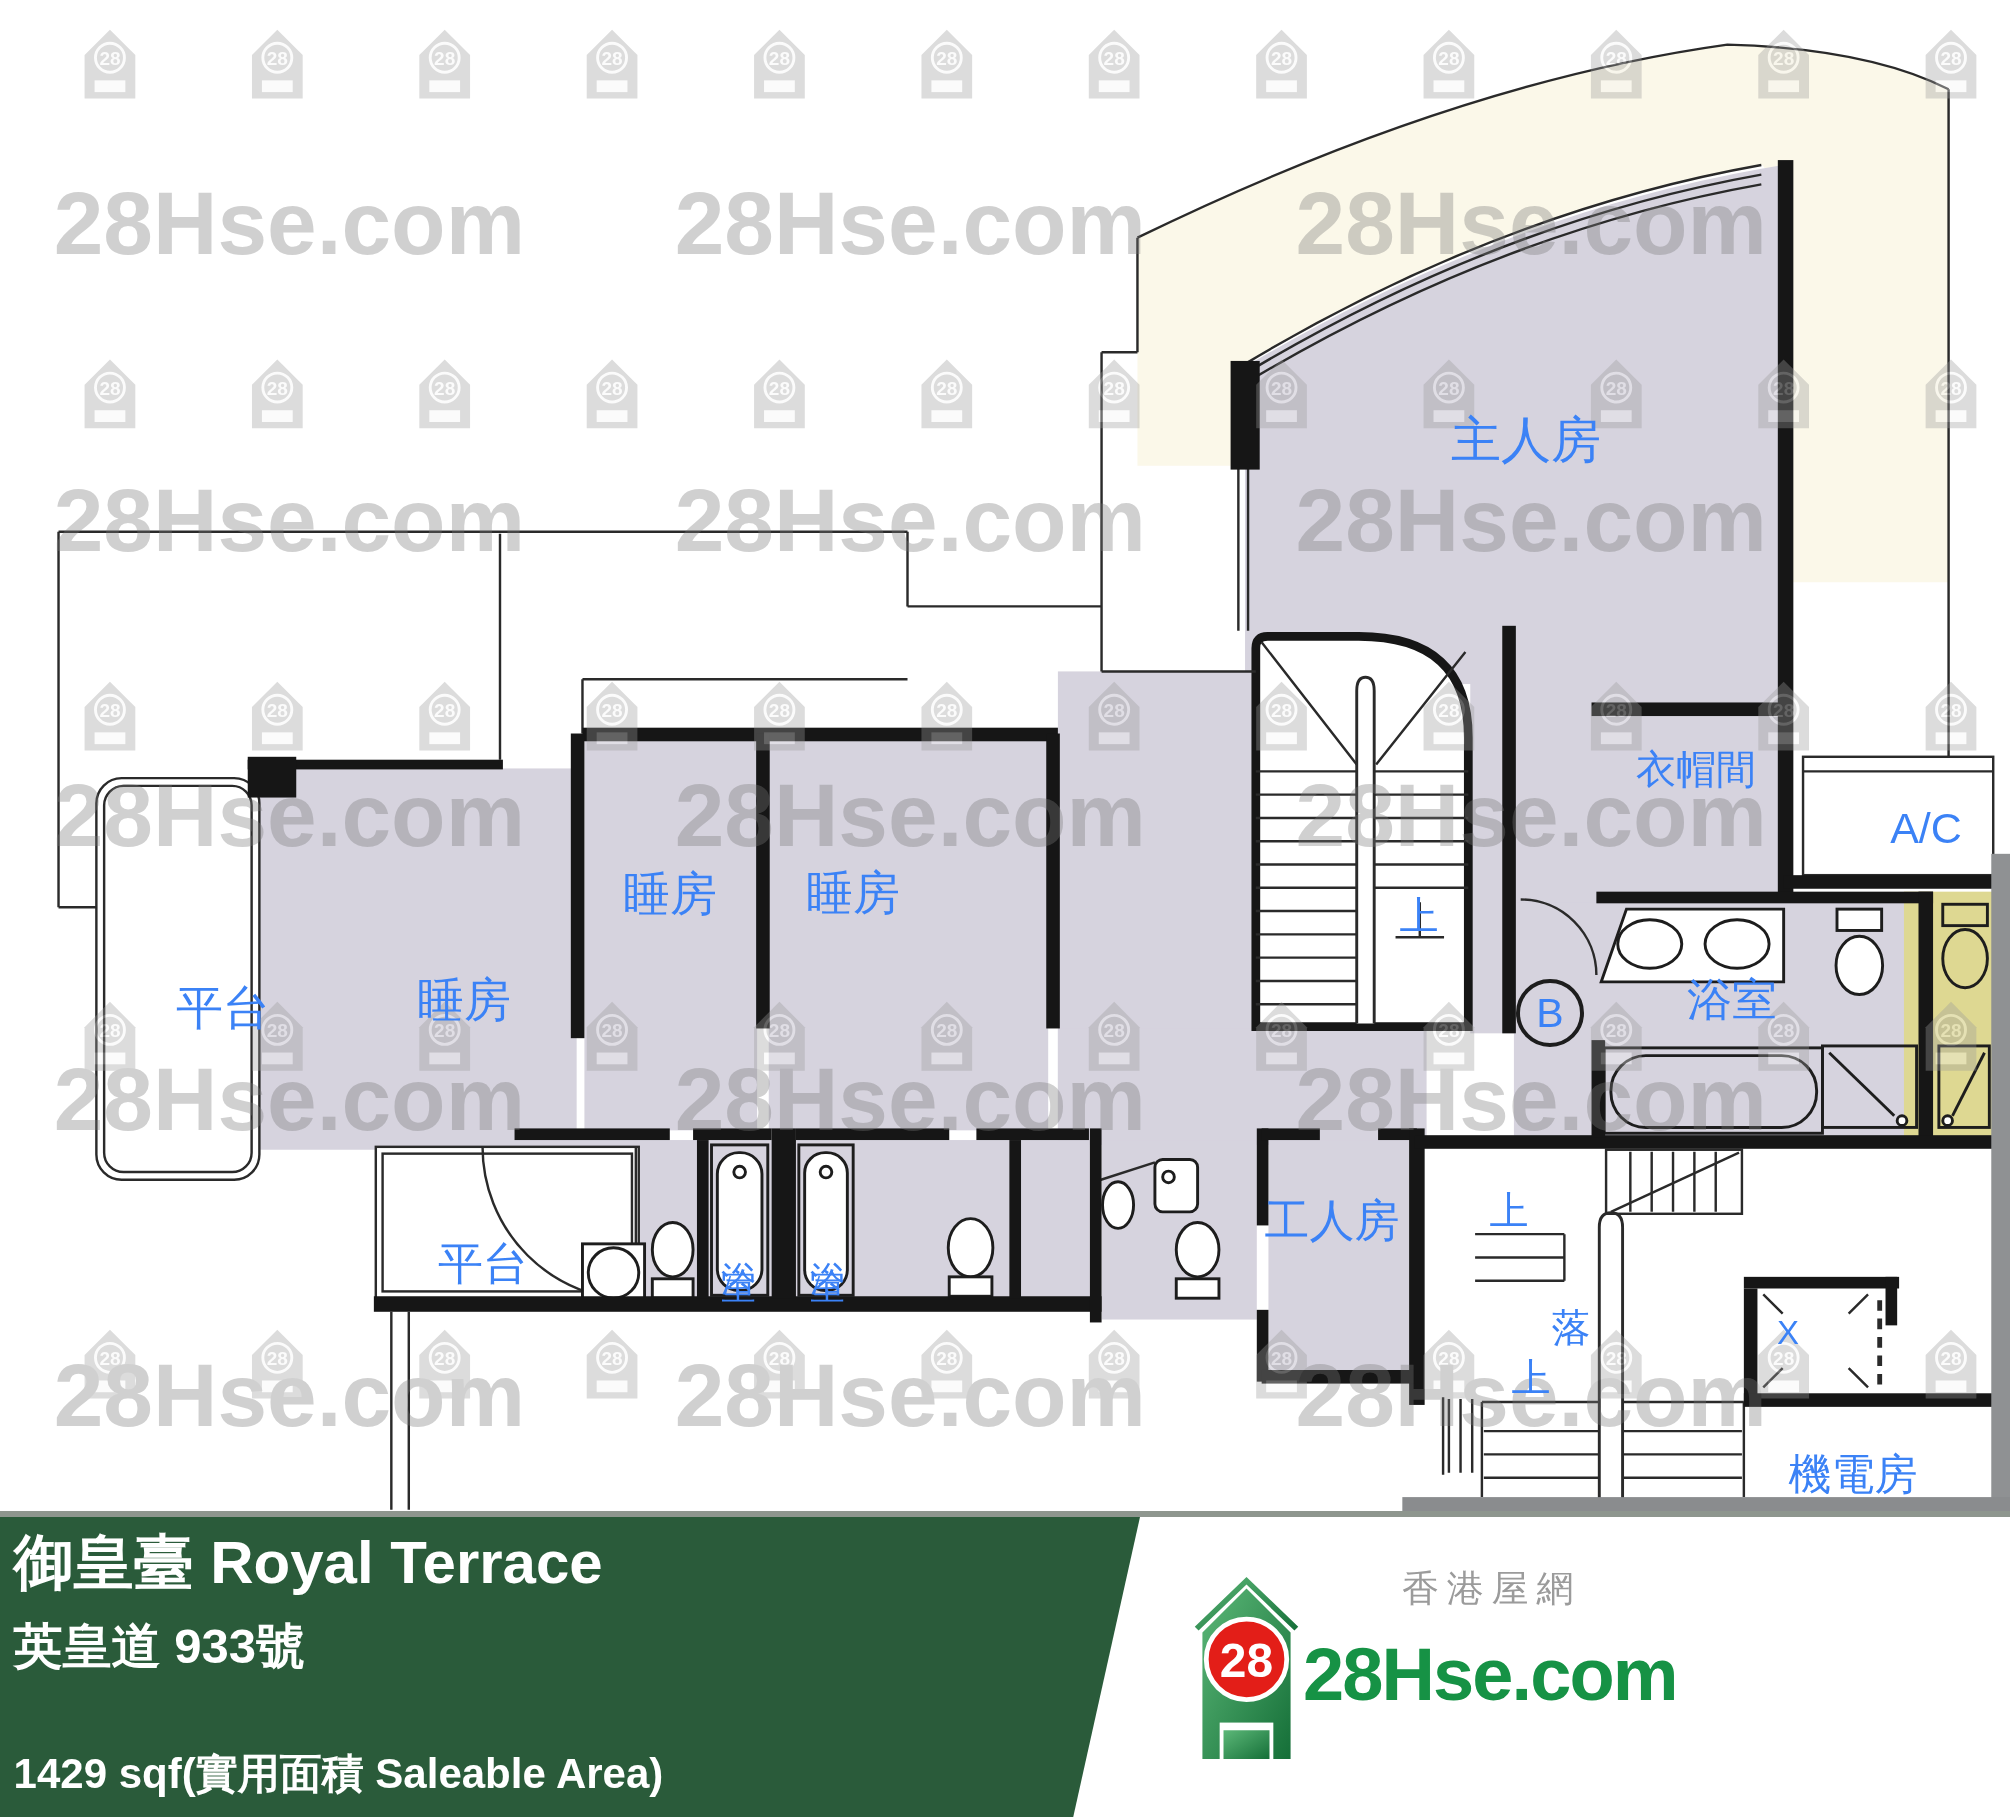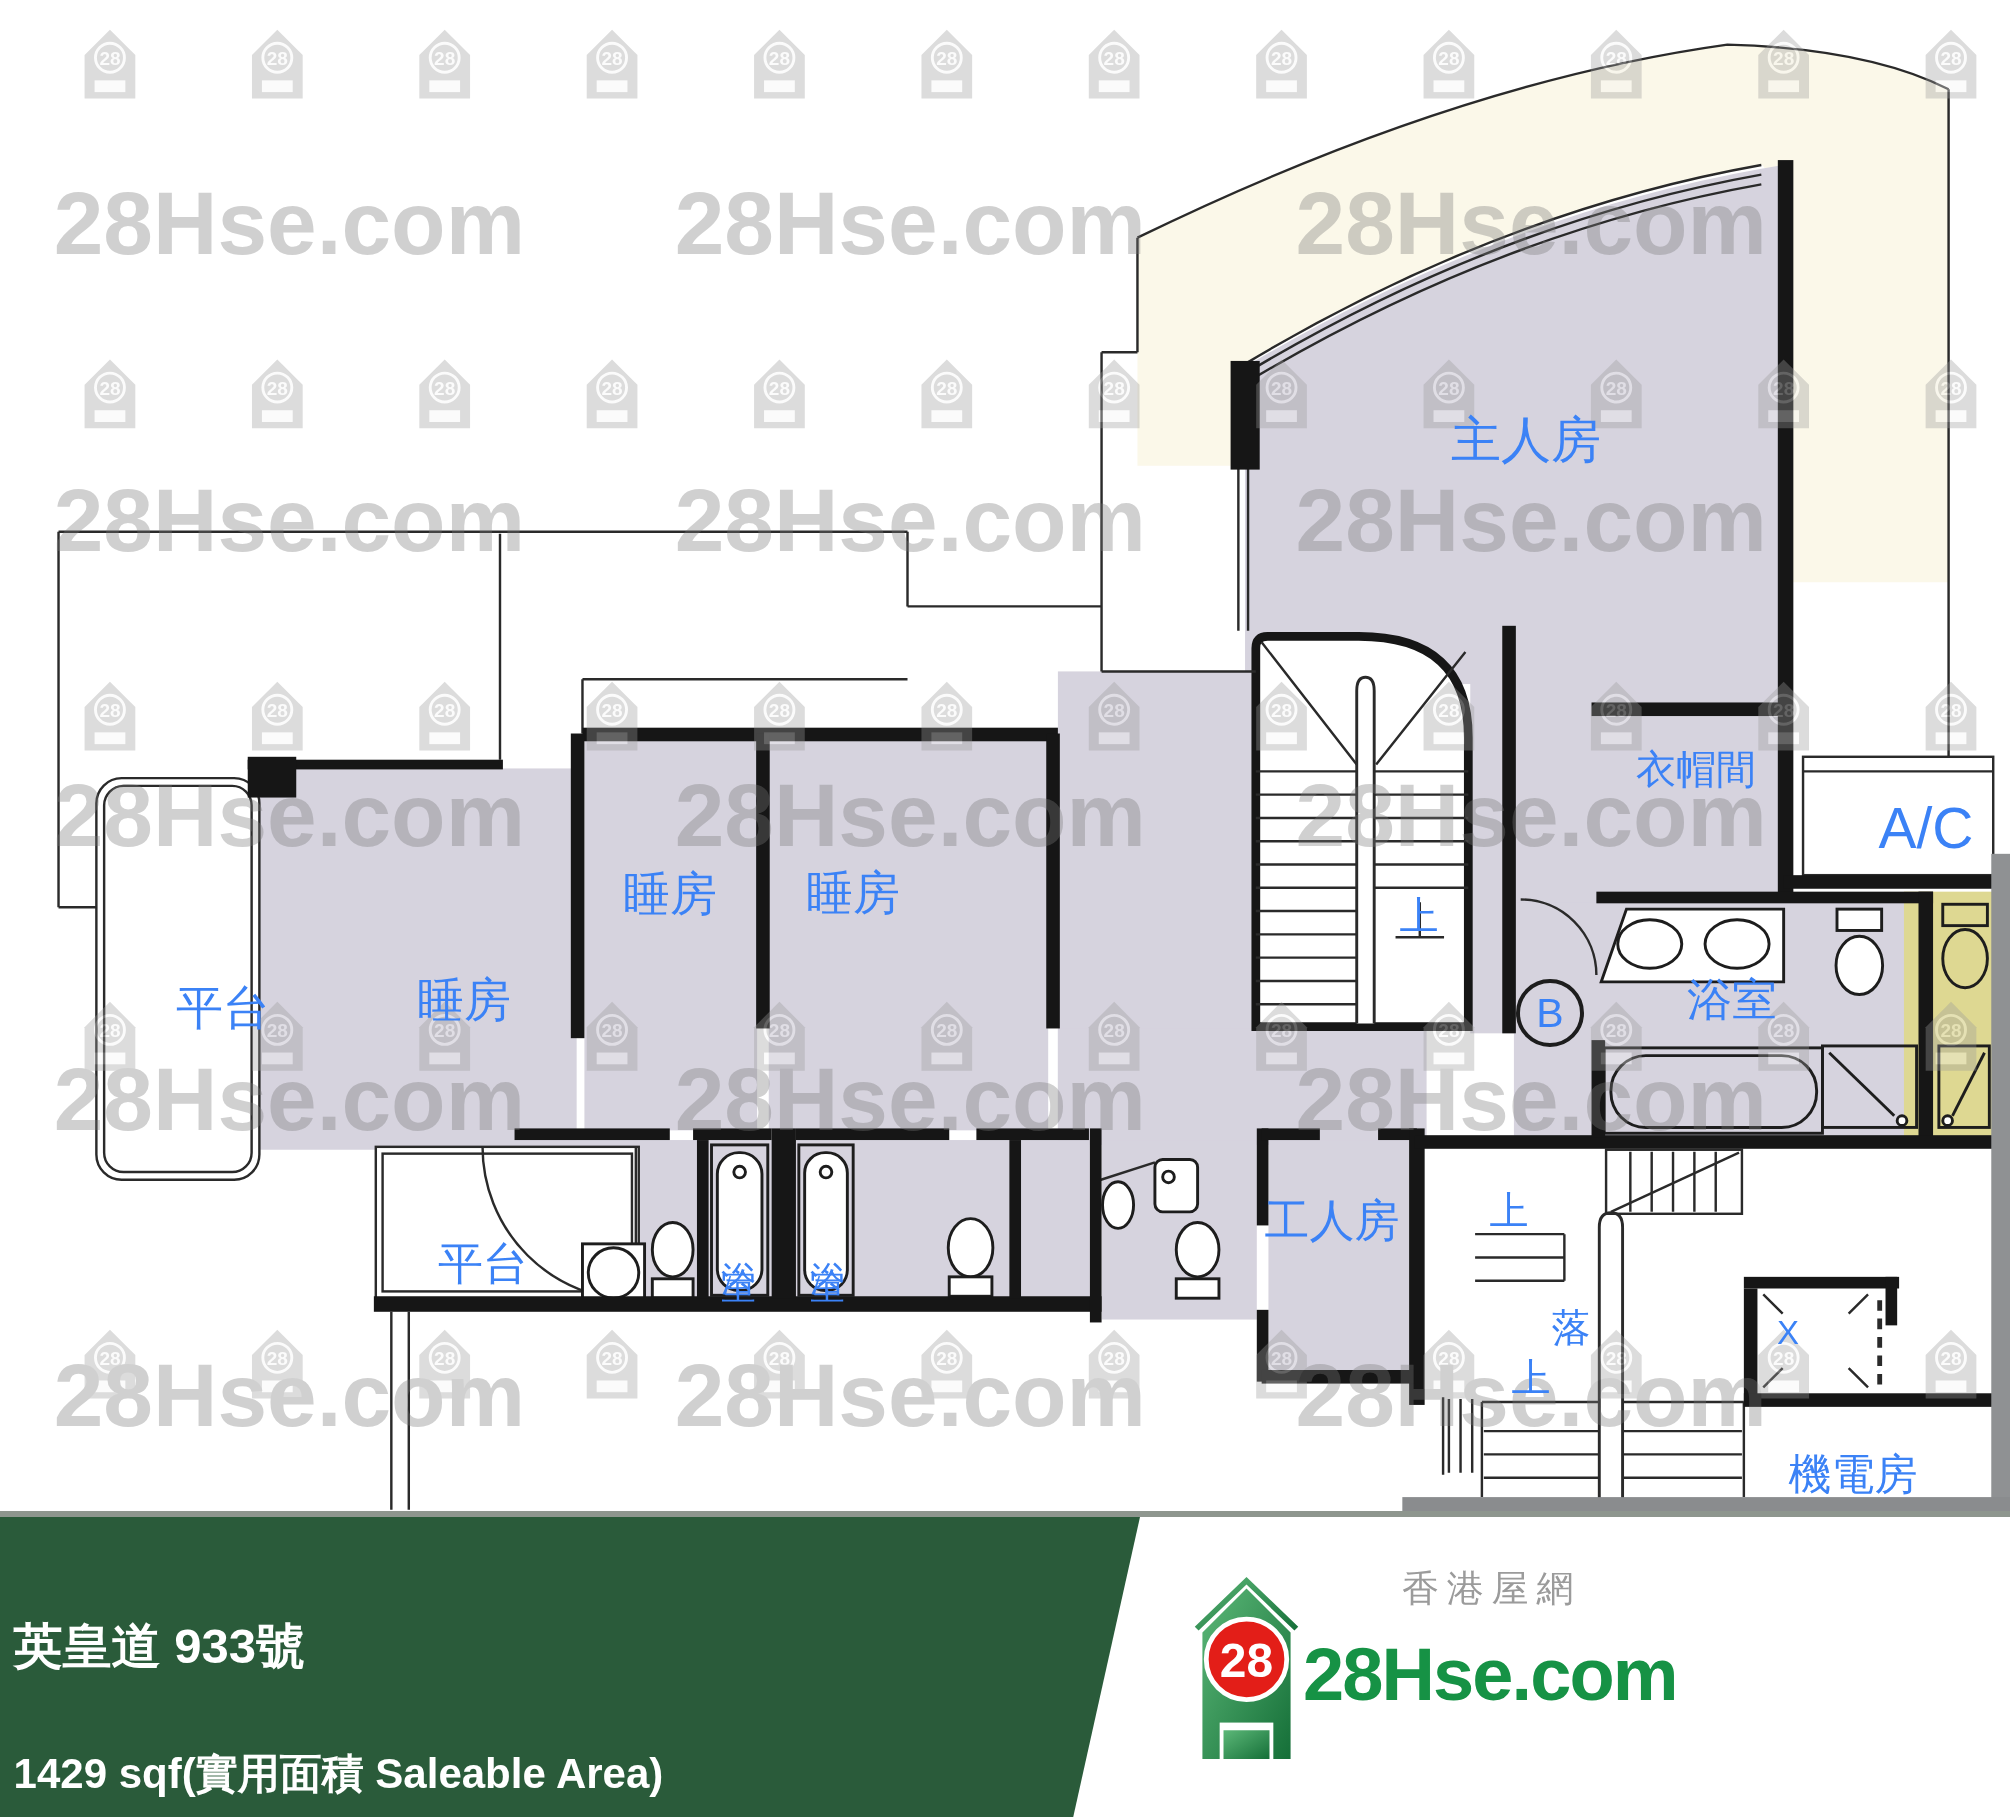--- a/index.html
+++ b/index.html
@@ -273,21 +273,21 @@
         <text x="1335" y="1165" font-family="Liberation Sans,sans-serif" font-size="92" font-weight="bold" fill="#7a7a7a">28Hse.com</text>
         <text x="55" y="1470" font-family="Liberation Sans,sans-serif" font-size="92" font-weight="bold" fill="#7a7a7a">28Hse.com</text>
         <text x="695" y="1470" font-family="Liberation Sans,sans-serif" font-size="92" font-weight="bold" fill="#7a7a7a">28Hse.com</text>
         <text x="1335" y="1470" font-family="Liberation Sans,sans-serif" font-size="92" font-weight="bold" fill="#7a7a7a">28Hse.com</text>
       </g>
   </svg>
 
   <div id="labels">
     <div class="lbl" style="left:1526px;top:440px;font-size:50px;">主人房</div>
     <div class="lbl" style="left:1696px;top:769px;font-size:40px;">衣帽間</div>
-    <div class="lbl" style="left:1926px;top:828px;font-size:57px;">A/C</div>
+    <div class="lbl" style="left:1926px;top:828px;font-size:43px;">A/C</div>
     <div class="lbl" style="left:464px;top:1000px;font-size:47px;">睡房</div>
     <div class="lbl" style="left:670px;top:894px;font-size:47px;">睡房</div>
     <div class="lbl" style="left:853px;top:893px;font-size:47px;">睡房</div>
     <div class="lbl" style="left:223px;top:1008px;font-size:47px;">平台</div>
     <div class="lbl" style="left:483px;top:1264px;font-size:45px;">平台</div>
     <div class="lbl" style="left:1332px;top:1221px;font-size:45px;">工人房</div>
     <div class="lbl" style="left:1732px;top:1000px;font-size:45px;">浴室</div>
     <div class="lbl vert" style="left:738px;top:1239px;font-size:35px;">浴室</div>
     <div class="lbl vert" style="left:827px;top:1239px;font-size:35px;">浴室</div>
     <div class="lbl" style="left:1853px;top:1475px;font-size:43px;">機電房</div>
@@ -297,20 +297,21 @@
     <div class="lbl" style="left:1419px;top:916px;font-size:39px;">上</div>
     <div class="lbl" style="left:1509px;top:1211px;font-size:39px;">上</div>
     <div class="lbl" style="left:1571px;top:1328px;font-size:39px;">落</div>
     <div class="lbl" style="left:1531px;top:1378px;font-size:39px;">上</div>
     <div class="lbl" style="left:1788px;top:1333px;font-size:33px;">X</div>
   </div>
 
   <div id="banner">
     <div id="banner-line"></div>
     <div id="banner-green"></div>
+    <div class="bt" id="b-title">御皇臺 Royal Terrace</div>
     <div class="bt" id="b-address">英皇道 933號</div>
     <div class="bt" id="b-area">1429 sqf(實用面積 Saleable Area)</div>
 
     <div id="logo">
       <svg id="logo-house" width="115" height="194" viewBox="0 0 120 200">
         <defs>
           <linearGradient id="lg" x1="0" y1="0" x2="1" y2="1">
             <stop offset="0" stop-color="#5cb878"></stop>
               <stop offset="1" stop-color="#156f38"></stop>
           </linearGradient>

